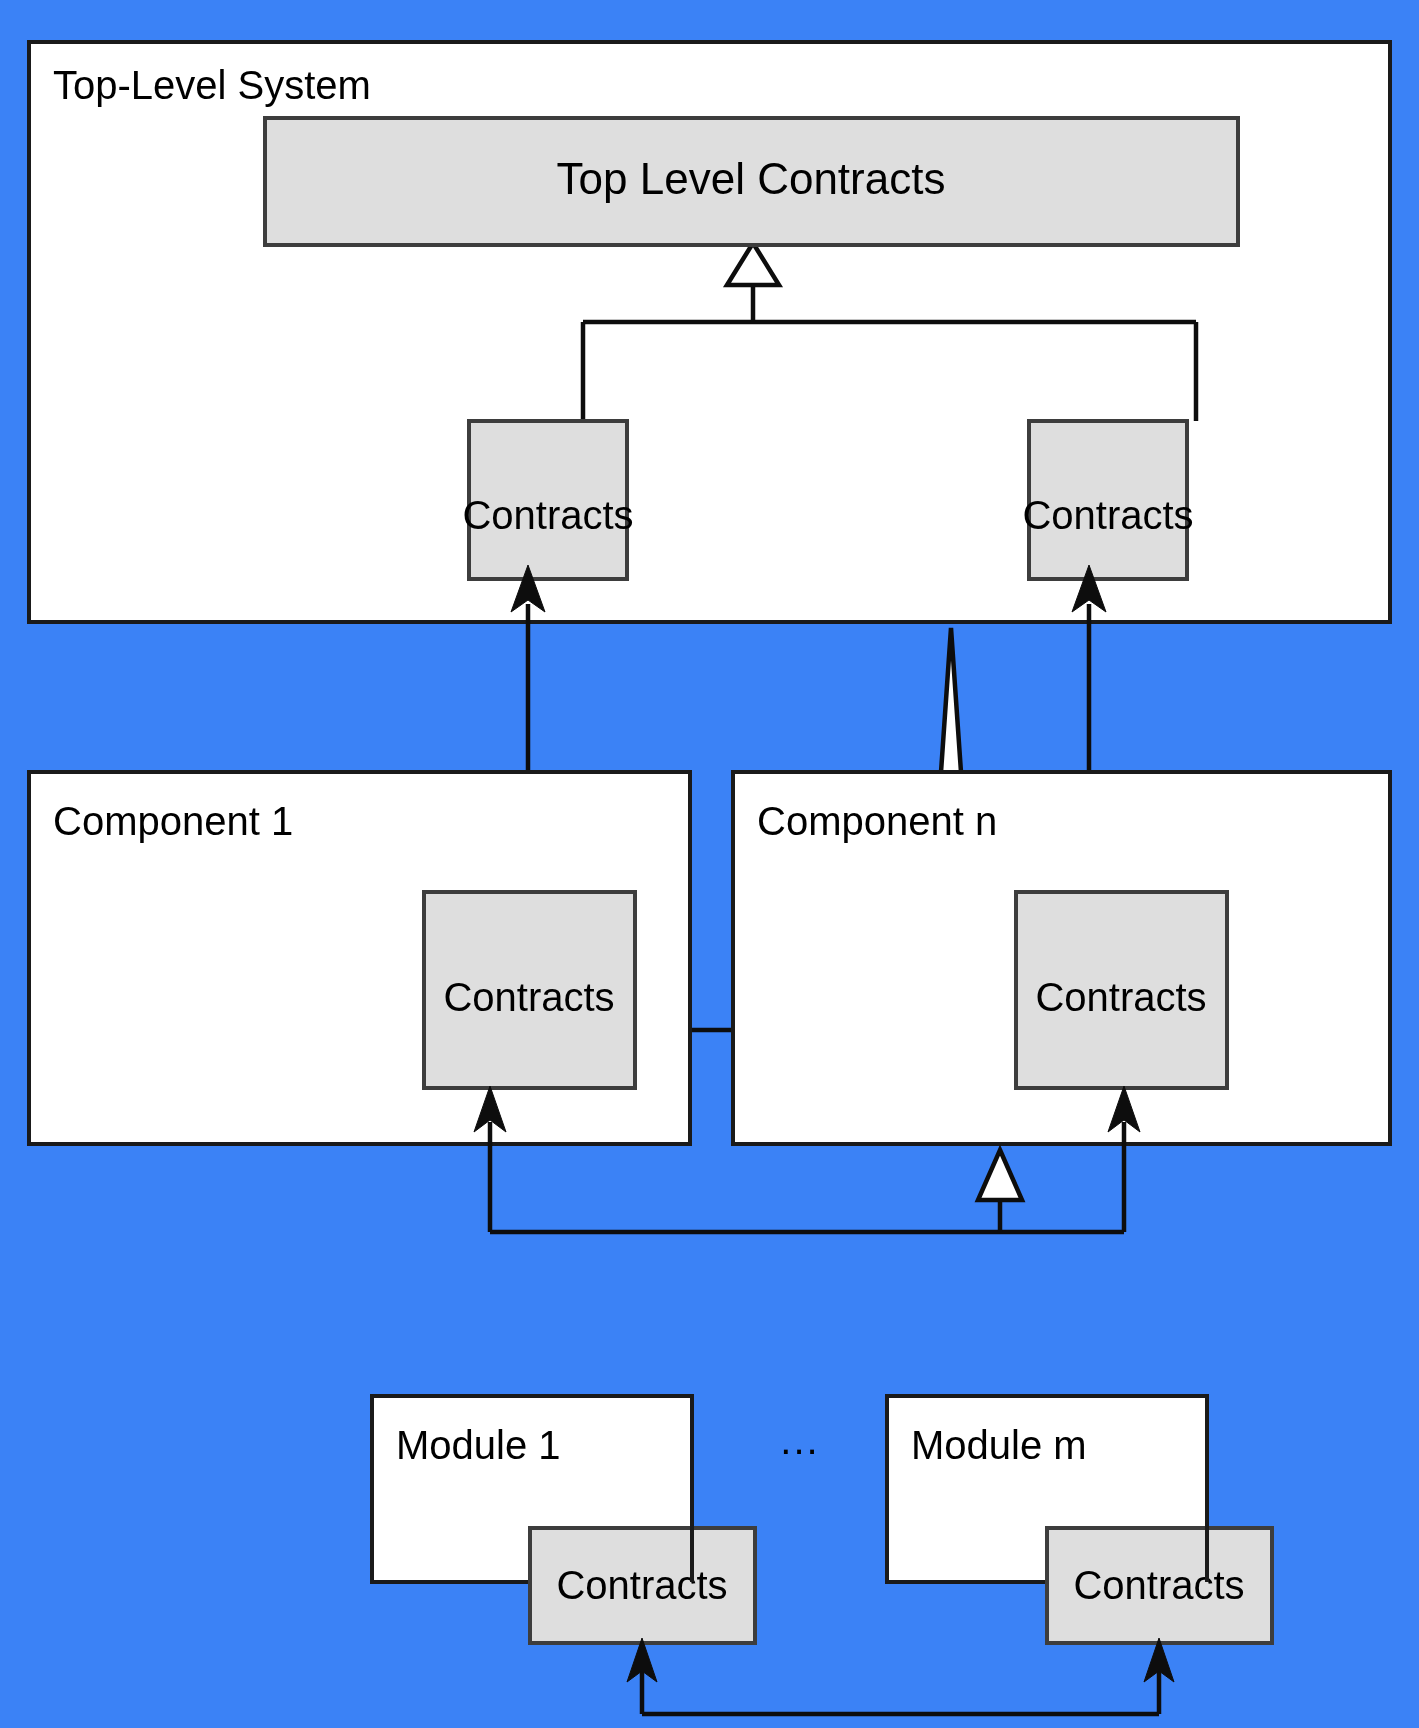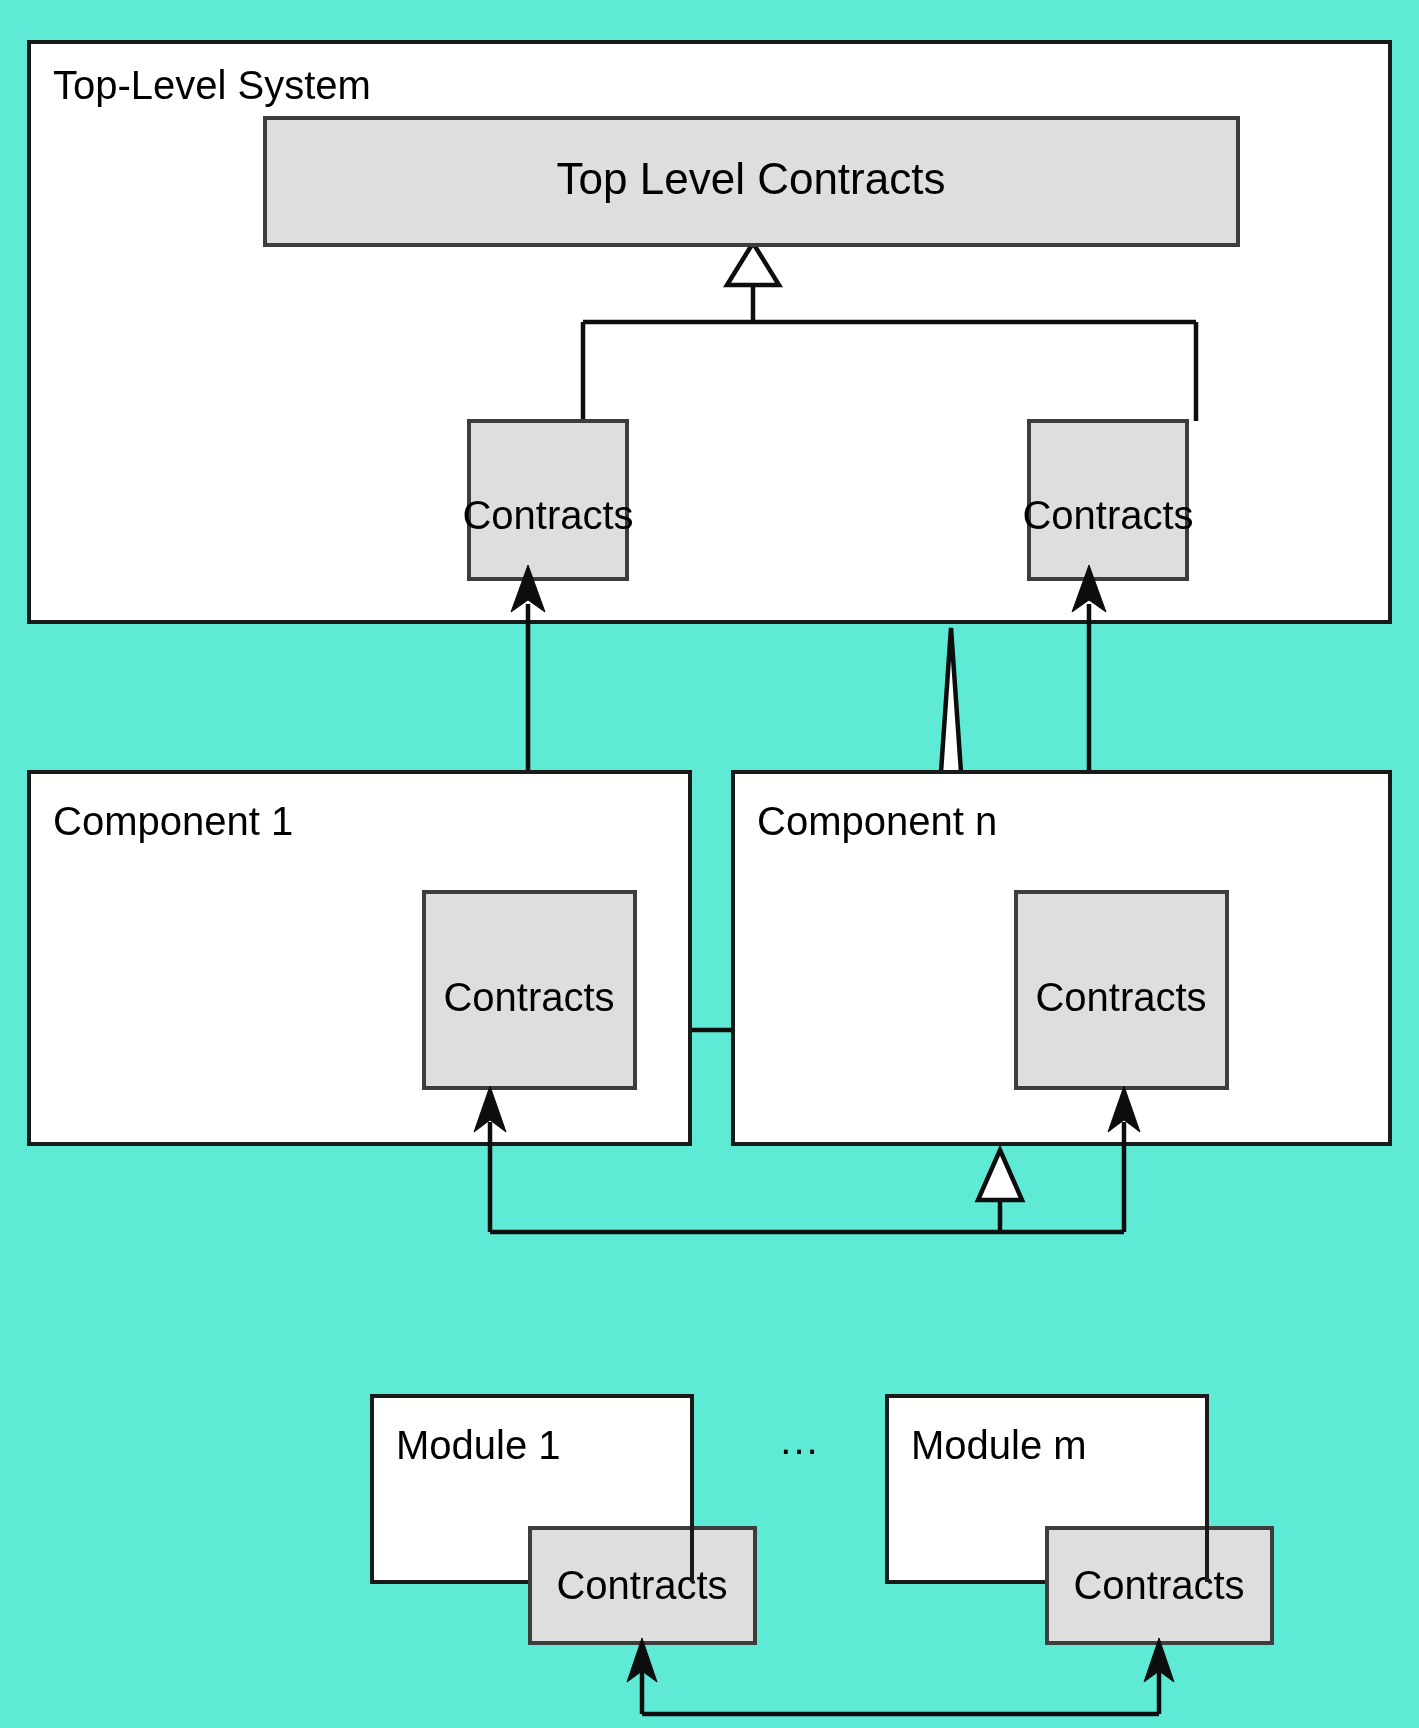--- a/index.html
+++ b/index.html
@@ -7,21 +7,21 @@
     padding: 0;
     background: #ffffff;
   }
   body {
     font-family: "Liberation Sans", sans-serif;
   }
   #diagram-root {
     position: relative;
     width: 1419px;
     height: 1728px;
-    background: #5eead4;
+    background: #3b82f6;
     overflow: hidden;
   }
   svg#diagram-svg {
     display: block;
     width: 1419px;
     height: 1728px;
   }
   .container-box {
     fill: #ffffff;
     stroke: #1a1a1a;

